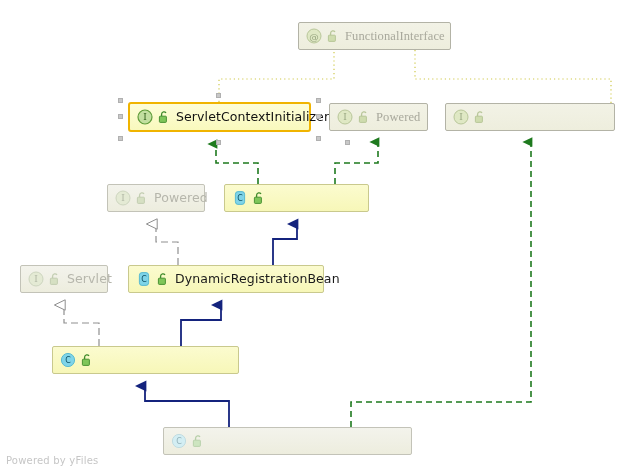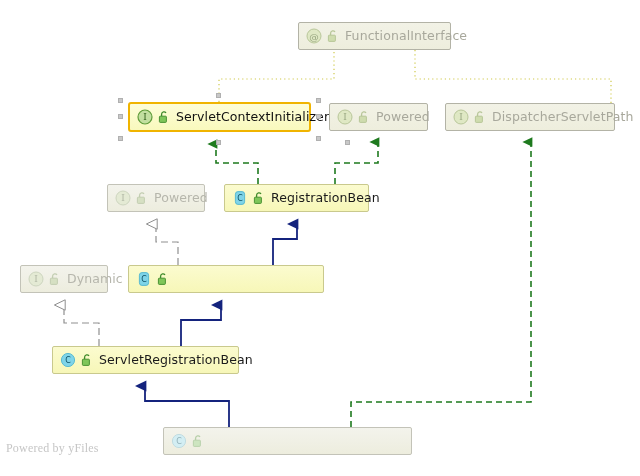--- a/index.html
+++ b/index.html
@@ -39,21 +39,21 @@
   .node .node-label {
     font-size: 12.5px;
     letter-spacing: 0.1px;
     line-height: 1;
   }
   
   .node.plain {
     background: linear-gradient(to bottom, #f2f2e6 0%, #eeeedd 100%);
     border-color: #b3b3a6;
   }
-  .node.plain .node-label { color: #a8a89c; }
+  .node.plain .node-label { color: #a8a89c; font-family: Liberation Serif, serif; }
 
   .node.highlight {
     background: linear-gradient(to bottom, #fbfbcf 0%, #f7f7b8 100%);
     border-color: #c9c98d;
   }
   .node.highlight .node-label { color: #1a1a1a; }
 
   .node.selected {
     background: linear-gradient(to bottom, #fdfdd8 0%, #f9f9bd 100%);
     border: 2px solid #f0b400;
@@ -85,27 +85,26 @@
     background: #c8c8c8;
     border: 1px solid #b0b0b0;
     box-sizing: border-box;
     z-index: 8;
   }
 
   
   #watermark {
     position: absolute;
     left: 6px;
-    bottom: 20px;
-    font-size: 12px;
+    bottom: 10px;
+    font-size: 10px;
     color: #c6c6c6;
     letter-spacing: 0.2px;
     z-index: 9;
     user-select: none;
-    font-family: Liberation Serif, serif;
   }
 </style>
 </head>
 <body>
 
 <div id="diagram-canvas">
 
   <svg id="edge-layer" viewBox="0 0 640 476" xmlns="http://www.w3.org/2000/svg">
     <defs>
       <marker id="arrow-green" markerWidth="12" markerHeight="12" refX="5.2" refY="9.2" orient="auto" markerUnits="userSpaceOnUse">
@@ -194,21 +193,20 @@
           <circle cx="8" cy="8" r="7" fill="#dfe8c4" stroke="#b9c79a" stroke-width="1"></circle>
           <text x="8" y="11.4" font-family="DejaVu Serif, serif" font-size="9" fill="#9aa882" text-anchor="middle">I</text>
         </svg>
     </span>
     <span class="icon lock-icon">
       <svg viewBox="0 0 13 14">
           <path d="M4.6 6.2 V4.0 a2.4 2.4 0 0 1 4.4 -1.0" fill="none" stroke="#b9c79a" stroke-width="1.3"></path>
           <rect x="2.4" y="6.2" width="7" height="6.2" rx="0.8" fill="#cfdcae" stroke="#b2c392" stroke-width="0.9"></rect>
         </svg>
     </span>
-    <span class="node-label">DispatcherServletPath</span>
   </div>
 
   <div class="node faded" style="left:107px; top:184px; width:98px;">
     <span class="icon type-icon">
       <svg viewBox="0 0 16 16">
           <circle cx="8" cy="8" r="7" fill="#e4ead4" stroke="#cdd5bf" stroke-width="1"></circle>
           <text x="8" y="11.4" font-family="DejaVu Serif, serif" font-size="9" fill="#b2b8a6" text-anchor="middle">I</text>
         </svg>
     </span>
     <span class="icon lock-icon">
@@ -226,68 +224,67 @@
           <rect x="3.4" y="1.6" width="9.2" height="12.8" rx="2.6" fill="#7fd4e8" stroke="#4fb6cf" stroke-width="0.9"></rect>
           <text x="8" y="11.4" font-family="DejaVu Sans, sans-serif" font-size="8" fill="#0a4f63" text-anchor="middle">C</text>
         </svg>
     </span>
     <span class="icon lock-icon">
       <svg viewBox="0 0 13 14">
           <path d="M4.6 6.2 V4.0 a2.4 2.4 0 0 1 4.4 -1.0" fill="none" stroke="#3f8a2a" stroke-width="1.3"></path>
           <rect x="2.4" y="6.2" width="7" height="6.2" rx="0.8" fill="#7fc659" stroke="#3f8a2a" stroke-width="0.9"></rect>
         </svg>
     </span>
-    <span class="node-label">RegistrationBean</span>
   </div>
 
   <div class="node faded" style="left:20px; top:265px; width:88px;">
     <span class="icon type-icon">
       <svg viewBox="0 0 16 16">
           <circle cx="8" cy="8" r="7" fill="#e4ead4" stroke="#cdd5bf" stroke-width="1"></circle>
           <text x="8" y="11.4" font-family="DejaVu Serif, serif" font-size="9" fill="#b2b8a6" text-anchor="middle">I</text>
         </svg>
     </span>
     <span class="icon lock-icon">
       <svg viewBox="0 0 13 14">
           <path d="M4.6 6.2 V4.0 a2.4 2.4 0 0 1 4.4 -1.0" fill="none" stroke="#c3ceb2" stroke-width="1.3"></path>
           <rect x="2.4" y="6.2" width="7" height="6.2" rx="0.8" fill="#d6e0c3" stroke="#c0cbae" stroke-width="0.9"></rect>
         </svg>
     </span>
-    <span class="node-label">Dynamic</span>
+    <span class="node-label">Servlet</span>
   </div>
 
   <div class="node highlight" style="left:128px; top:265px; width:196px;">
     <span class="icon type-icon">
       <svg viewBox="0 0 16 16">
           <rect x="3.4" y="1.6" width="9.2" height="12.8" rx="2.6" fill="#7fd4e8" stroke="#4fb6cf" stroke-width="0.9"></rect>
           <text x="8" y="11.4" font-family="DejaVu Sans, sans-serif" font-size="8" fill="#0a4f63" text-anchor="middle">C</text>
         </svg>
     </span>
     <span class="icon lock-icon">
       <svg viewBox="0 0 13 14">
           <path d="M4.6 6.2 V4.0 a2.4 2.4 0 0 1 4.4 -1.0" fill="none" stroke="#3f8a2a" stroke-width="1.3"></path>
           <rect x="2.4" y="6.2" width="7" height="6.2" rx="0.8" fill="#7fc659" stroke="#3f8a2a" stroke-width="0.9"></rect>
         </svg>
     </span>
+    <span class="node-label">DynamicRegistrationBean</span>
   </div>
 
   <div class="node highlight" style="left:52px; top:346px; width:187px;">
     <span class="icon type-icon">
       <svg viewBox="0 0 16 16">
           <circle cx="8" cy="8" r="6.6" fill="#7fd4e8" stroke="#4fb6cf" stroke-width="0.9"></circle>
           <text x="8" y="11.2" font-family="DejaVu Sans, sans-serif" font-size="8" fill="#0a4f63" text-anchor="middle">C</text>
         </svg>
     </span>
     <span class="icon lock-icon">
       <svg viewBox="0 0 13 14">
           <path d="M4.6 6.2 V4.0 a2.4 2.4 0 0 1 4.4 -1.0" fill="none" stroke="#3f8a2a" stroke-width="1.3"></path>
           <rect x="2.4" y="6.2" width="7" height="6.2" rx="0.8" fill="#7fc659" stroke="#3f8a2a" stroke-width="0.9"></rect>
         </svg>
     </span>
-    <span class="node-label">ServletRegistrationBean</span>
   </div>
 
   <div class="node faded" style="left:163px; top:427px; width:249px;">
     <span class="icon type-icon">
       <svg viewBox="0 0 16 16">
           <circle cx="8" cy="8" r="6.6" fill="#d3eef3" stroke="#bcd9df" stroke-width="0.9"></circle>
           <text x="8" y="11.2" font-family="DejaVu Sans, sans-serif" font-size="8" fill="#93b2b9" text-anchor="middle">C</text>
         </svg>
     </span>
     <span class="icon lock-icon">

